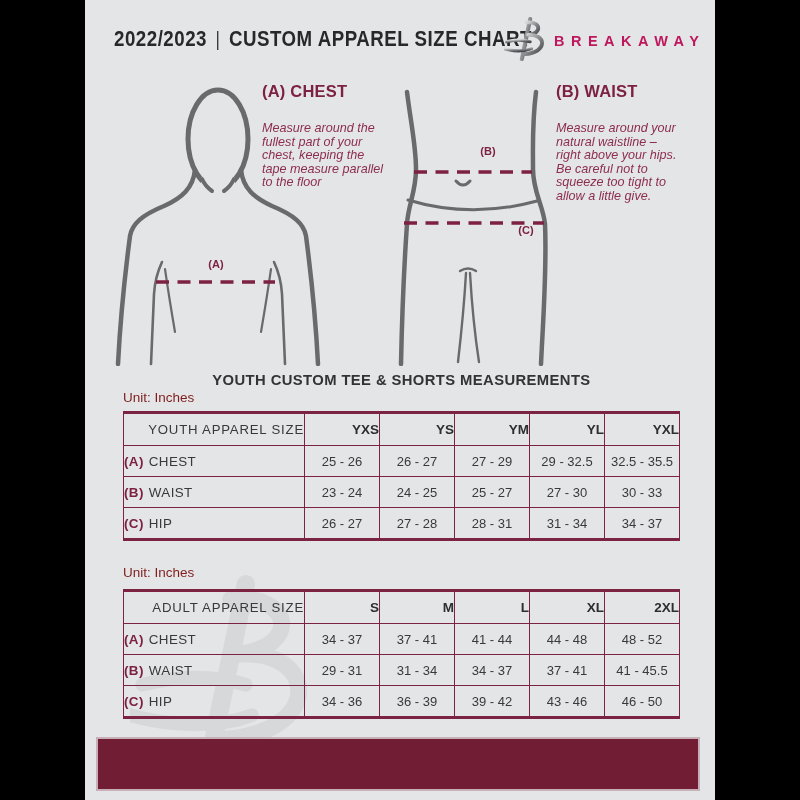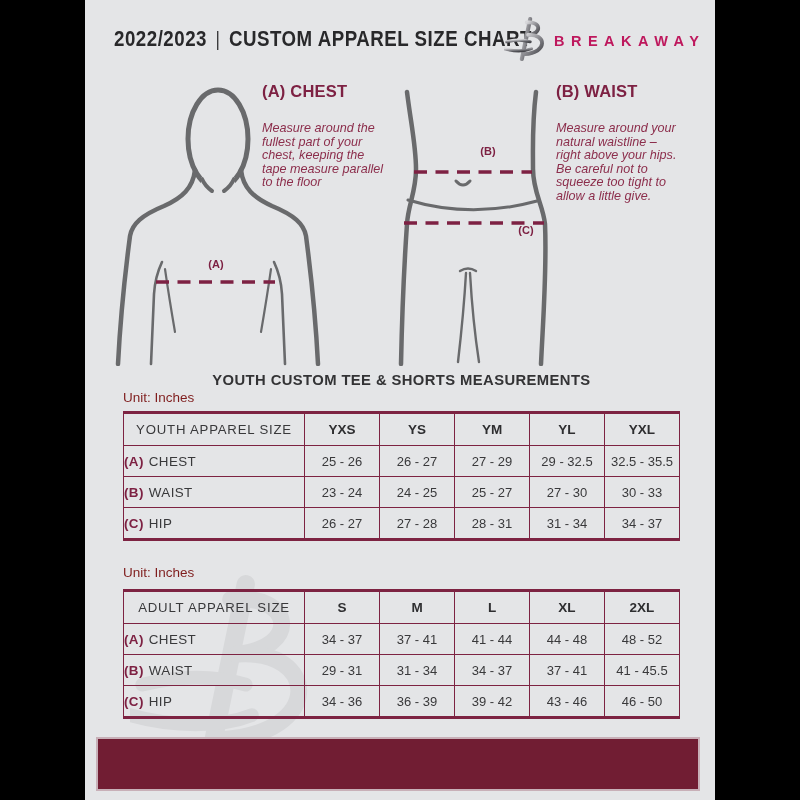--- a/index.html
+++ b/index.html
@@ -33,23 +33,23 @@
   .sec-unit{position:absolute;left:38px;width:557px;text-align:left;z-index:2;
             font-size:13.5px;color:#7f1d1d;}
 
   
   table.size-table{position:absolute;left:38px;width:557px;z-index:2;
        border-collapse:collapse;table-layout:fixed;background:transparent;
        border-top:3px solid #7d2342;border-bottom:3px solid #7d2342;}
   .size-table th,.size-table td{border:1.6px solid #7d2342;padding:0;height:30px;overflow:hidden;}
   .size-table thead th{height:31px;}
   .col-label{width:181px;}
-  .hcell{font-size:13.5px;font-weight:bold;color:#2e2e30;text-align:center;}
+  .hcell{font-size:13.5px;font-weight:bold;color:#2e2e30;text-align:right;}
   .hcell-label{font-size:13.2px;font-weight:normal;letter-spacing:.8px;color:#39393b;
-               text-align:center;padding-left:13px;}
+               text-align:right;padding-left:13px;}
   .vcell{font-size:13px;color:#39393b;text-align:center;font-weight:normal;}
   .lcell{text-align:left;padding-left:13px;font-size:13.4px;letter-spacing:.4px;color:#39393b;}
   .lcell .pfx{color:#7d2143;font-weight:bold;margin-right:5px;}
 
   
   .footer-bar{position:absolute;left:11px;top:737px;width:600px;height:50px;z-index:4;
               background:#711d33;border:2px solid #c8b0b8;}
 </style>
 </head>
 <body>

